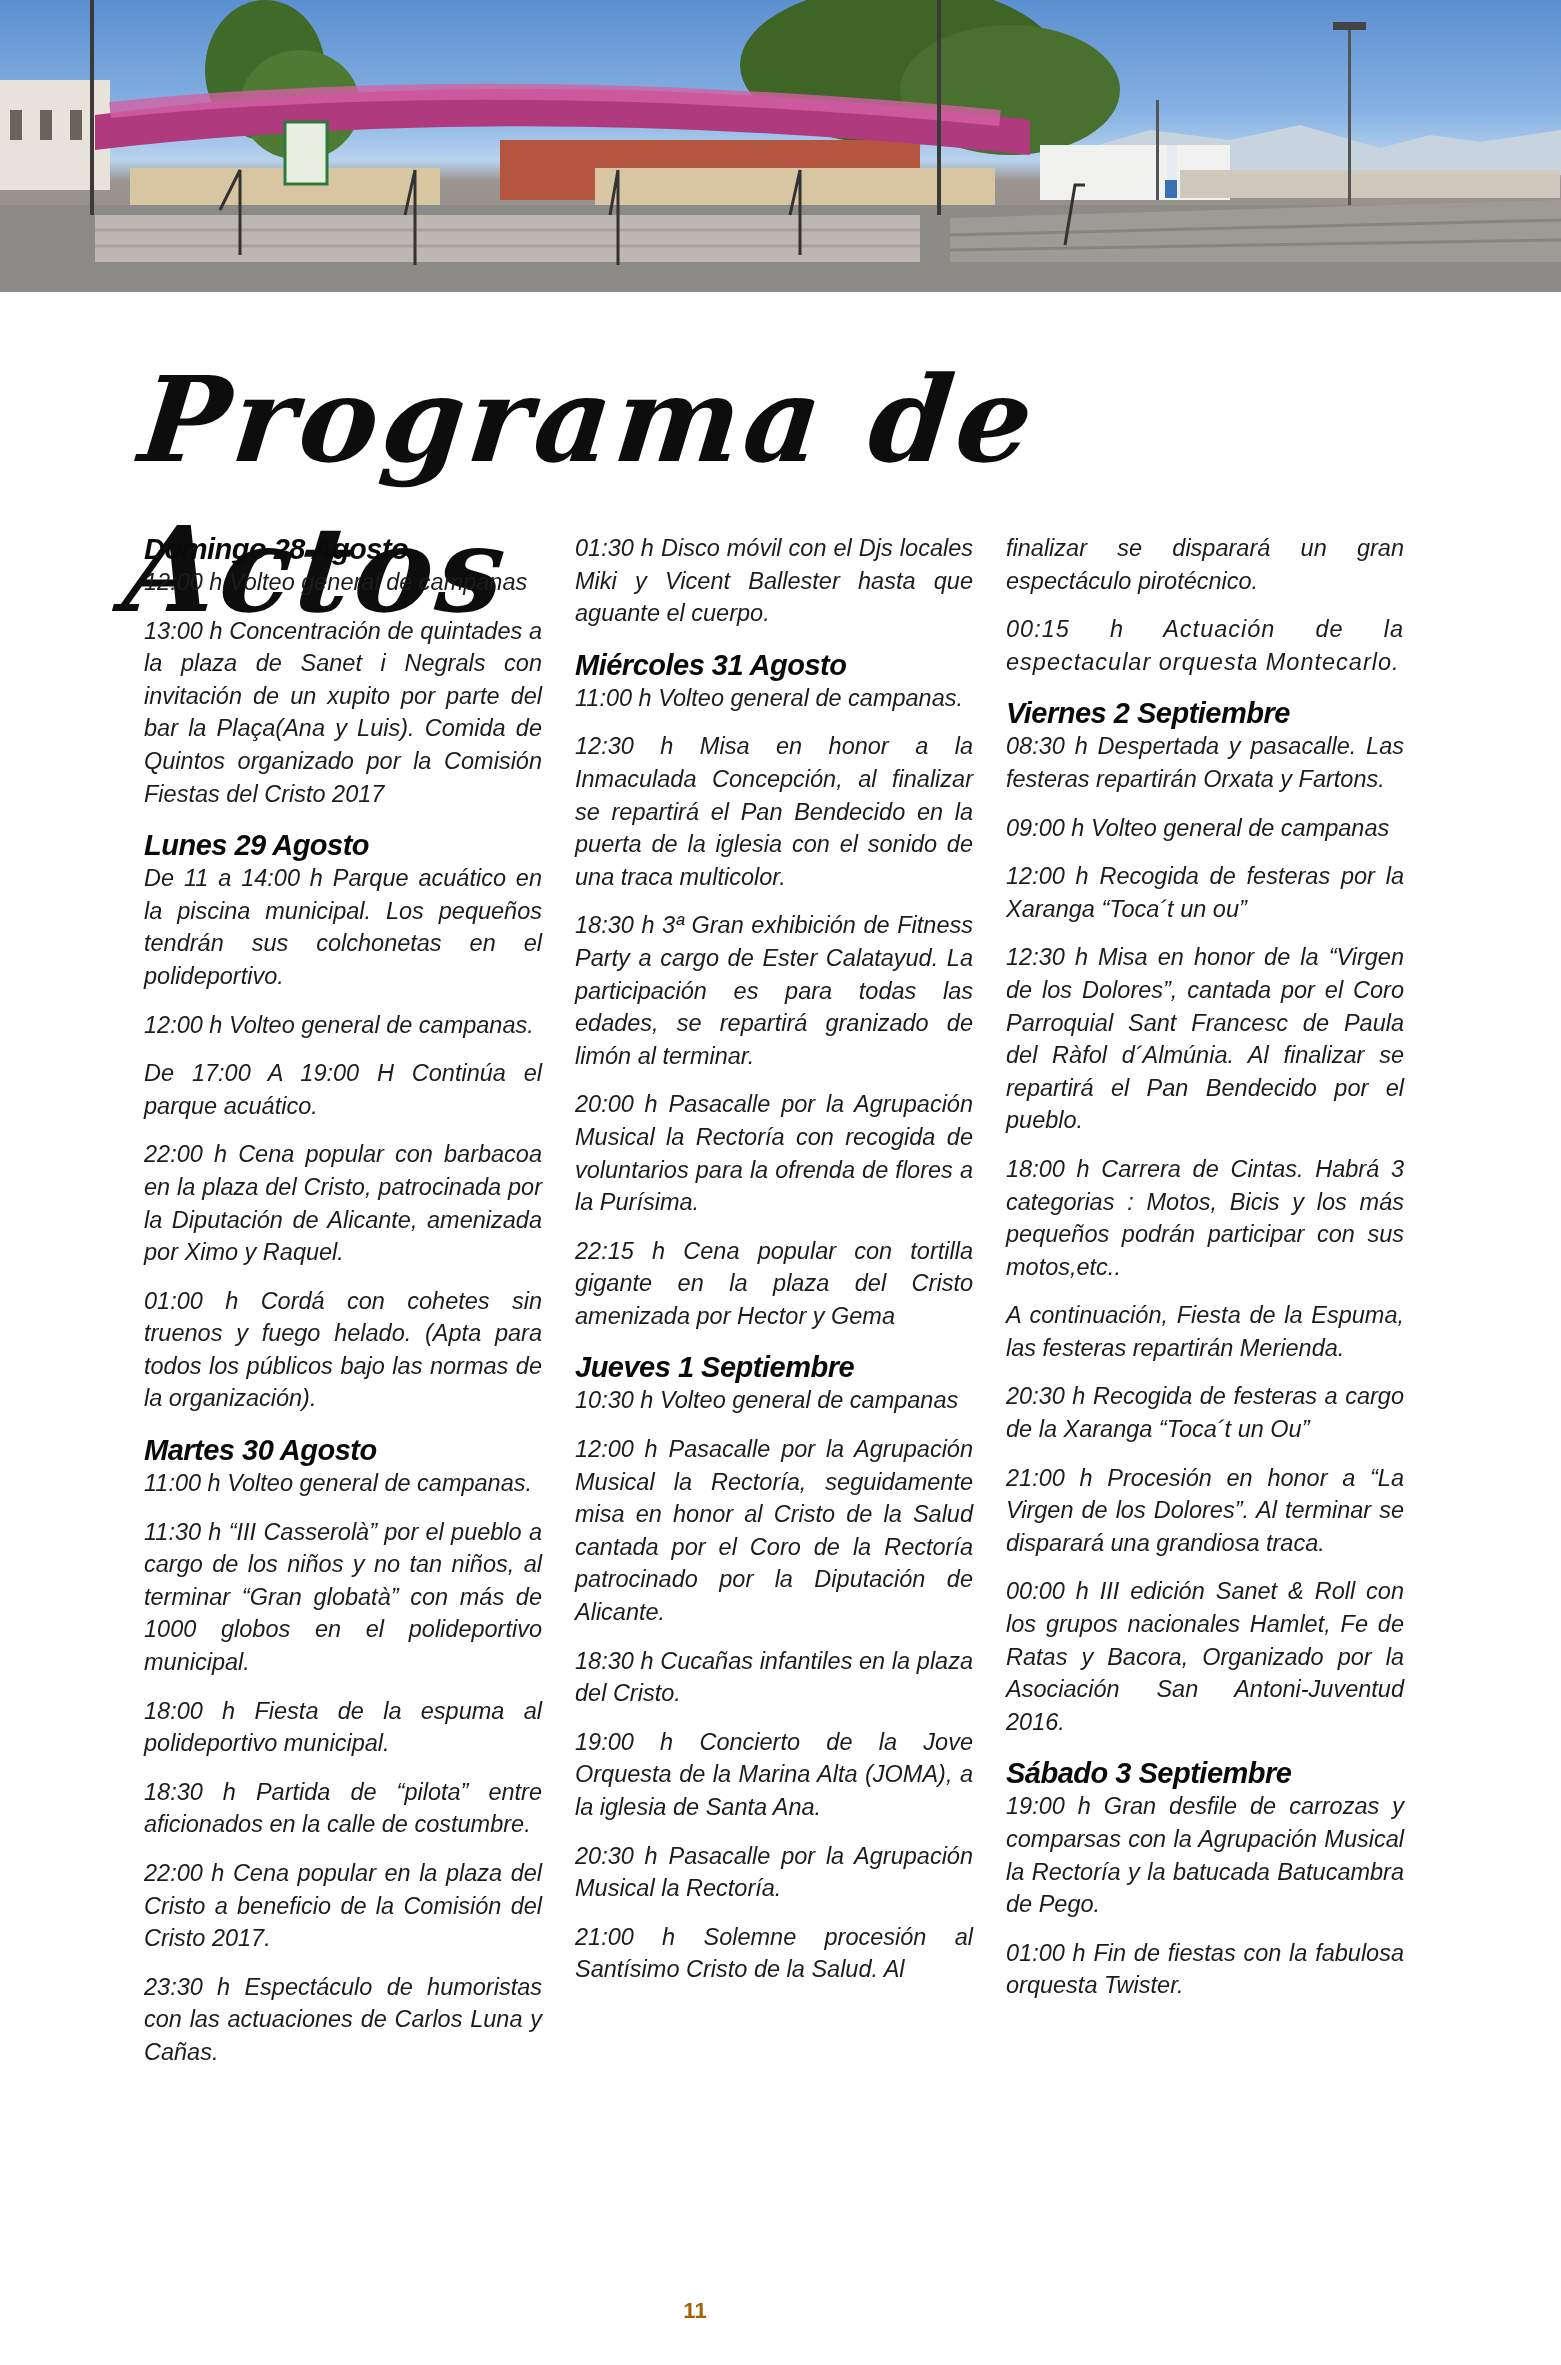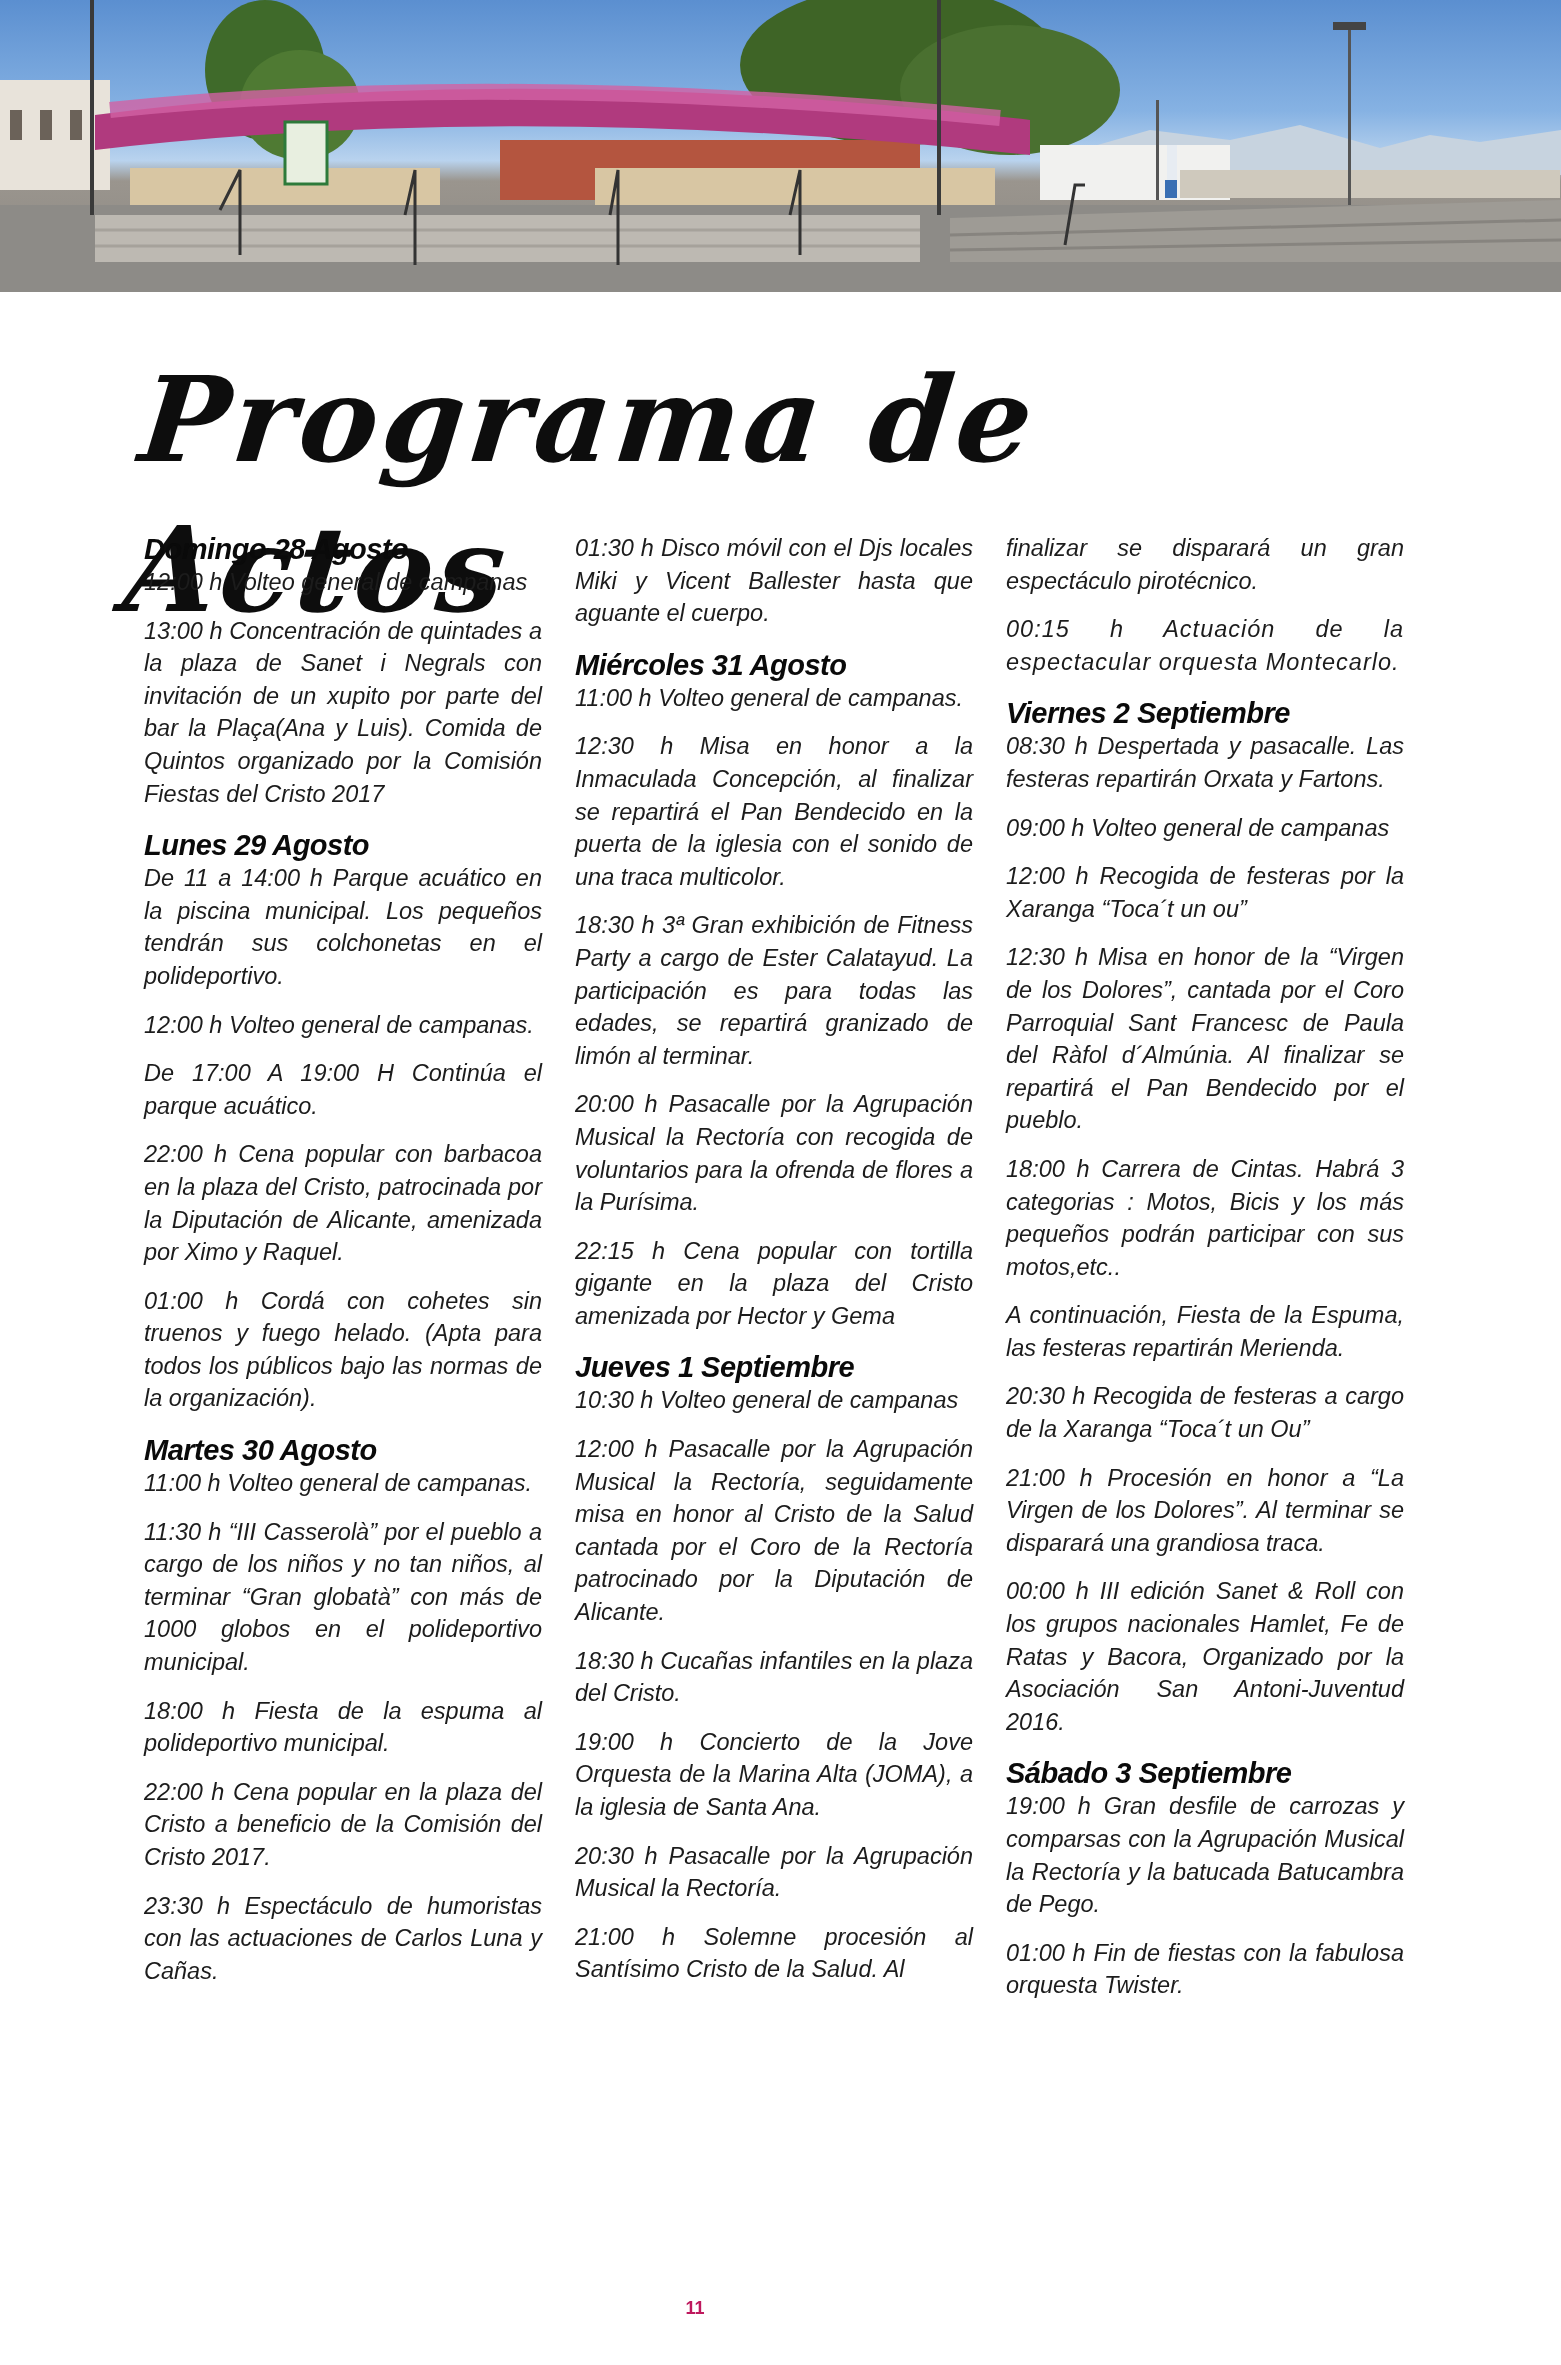--- a/index.html
+++ b/index.html
@@ -34,21 +34,21 @@
     font-weight: bold; font-size: 29px; line-height: 34px; color: #0a0a0a;
     letter-spacing: -0.5px; margin-top: 18px;
   }
   .day-heading.first { margin-top: 0; }
   .entry { text-align: justify; margin-bottom: 16px; }
   .entry.tight { margin-bottom: 0; }
   .entry.spaced { letter-spacing: 1px; }
 
   .page-number {
     position: absolute; left: 680px; top: 2298px; width: 30px;
-    font-weight: bold; font-size: 18px; text-align: center; color: #be185d;
+    font-weight: bold; font-size: 22px; text-align: center; color: #a16207;
   }
 </style>
 </head>
 <body>
 
 <div class="hero">
   <svg viewBox="0 0 1561 292" preserveAspectRatio="none">
 
     <path d="M1080 150 L1150 130 L1230 140 L1300 125 L1380 148 L1430 135 L1480 142 L1561 130 L1561 175 L1080 175 Z" fill="#c7d3df"></path>
 
@@ -110,20 +110,21 @@
   <div class="day-heading">Lunes 29 Agosto</div>
   <p class="entry">De 11 a 14:00 h Parque acuático en la piscina municipal. Los pequeños tendrán sus colchonetas en el polideportivo.</p>
   <p class="entry">12:00 h Volteo general de campanas.</p>
   <p class="entry">De 17:00 A 19:00 H Continúa el parque acuático.</p>
   <p class="entry">22:00 h Cena popular con barbacoa en la plaza del Cristo, patrocinada por la Diputación de Alicante, amenizada por Ximo y Raquel.</p>
   <p class="entry tight">01:00 h Cordá con cohetes sin truenos y fuego helado. (Apta para todos los públicos bajo las normas de la organización).</p>
   <div class="day-heading">Martes 30 Agosto</div>
   <p class="entry">11:00 h Volteo general de campanas.</p>
   <p class="entry">11:30 h “III Casserolà” por el pueblo a cargo de los niños y no tan niños, al terminar “Gran globatà” con más de 1000 globos en el polideportivo municipal.</p>
   <p class="entry">18:00 h Fiesta de la espuma al polideportivo municipal.</p>
+  <p class="entry">18:30 h Partida de “pilota” entre aficionados en la calle de costumbre.</p>
   <p class="entry">22:00 h Cena popular en la plaza del Cristo a beneficio de la Comisión del Cristo 2017.</p>
   <p class="entry">23:30 h Espectáculo de humoristas con las actuaciones de Carlos Luna y Cañas.</p>
 </div>
 
 <div class="col col-2">
   <p class="entry tight">01:30 h Disco móvil con el Djs locales Miki y Vicent Ballester hasta que aguante el cuerpo.</p>
   <div class="day-heading">Miércoles 31 Agosto</div>
   <p class="entry">11:00 h Volteo general de campanas.</p>
   <p class="entry">12:30 h Misa en honor a la Inmaculada Concepción, al finalizar se repartirá el Pan Bendecido en la puerta de la iglesia con el sonido de una traca multicolor.</p>
   <p class="entry">18:30 h 3ª Gran exhibición de Fitness Party a cargo de Ester Calatayud. La participación es para todas las edades, se repartirá granizado de limón al terminar.</p>

